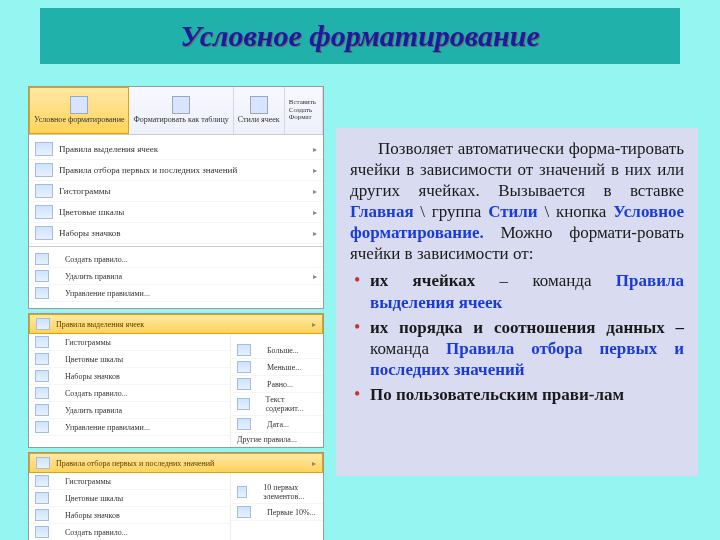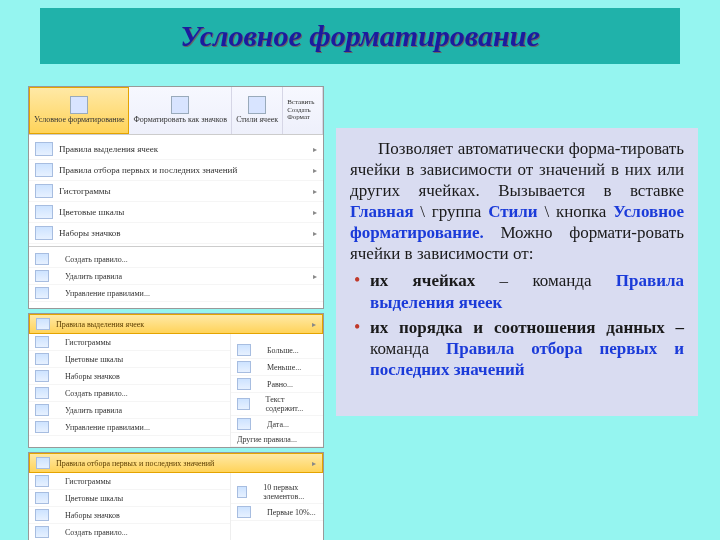--- a/index.html
+++ b/index.html
@@ -82,21 +82,21 @@
   .m-icn.sm { width: 14px; height: 12px; }
   .chev { margin-left: auto; color: #888; font-size: 8px; }
   .sep { height: 1px; background: #ccc; margin: 2px 0; }
   .small-links {
     display: flex; flex-direction: column; padding: 2px 0;
   }
 
   .text-box {
     position: absolute;
     left: 336px; top: 128px;
-    width: 362px; height: 288px;
+    width: 362px; height: 348px;
     background: #d9dcf1;
     padding: 10px 14px;
     font-size: 17px;
     line-height: 1.24;
     color: #1a1a1a;
     text-align: justify;
   }
   .text-box p { margin-bottom: 6px; }
   .indent { text-indent: 28px; }
   .b { font-weight: bold; }
@@ -118,21 +118,21 @@
 <div class="left">
 
   <div class="panel">
     <div class="ribbon-top">
       <div class="ribbon-btn selected">
         <div class="ribbon-icn"></div>
         <span>Условное форматирование</span>
       </div>
       <div class="ribbon-btn">
         <div class="ribbon-icn"></div>
-        <span>Форматировать как значков</span>
+        <span>Форматировать как таблицу</span>
       </div>
       <div class="ribbon-btn">
         <div class="ribbon-icn"></div>
         <span>Стили ячеек</span>
       </div>
       <div class="ribbon-btn" style="flex:1; font-size:7px; align-items:flex-start; padding:3px 4px;">
         <div>Вставить</div>
         <div>Создать</div>
         <div>Формат</div>
       </div>
@@ -292,14 +292,17 @@
   <p class="indent">
     <span>Позволяет автоматически форма-тировать ячейки в зависимости от значений в них или других ячейках. Вызывается в вставке </span><span class="b blue">Главная</span><span> \ группа </span><span class="b blue">Стили</span><span> \ кнопка </span><span class="b blue">Условное форматирование.</span><span> Можно формати-ровать ячейки в зависимости от:</span>
   </p>
   <ul class="bullets">
     <li>
       <span class="b">их ячейках</span><span> – команда </span><span class="b blue">Правила выделения ячеек</span>
     </li>
     <li>
       <span class="b">их порядка и соотношения данных –</span><span> команда </span><span class="b blue">Правила отбора первых и последних значений</span>
     </li>
+    <li>
+      <span class="b">По пользовательским прави-лам</span>
+    </li>
   </ul>
 </div>
 
 </body></html>

